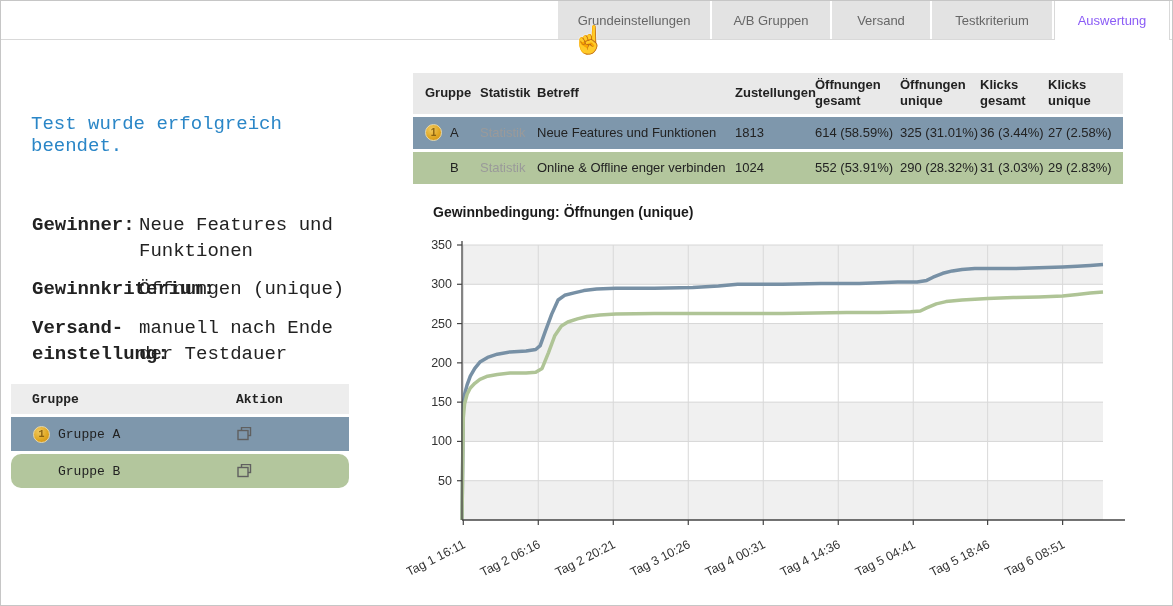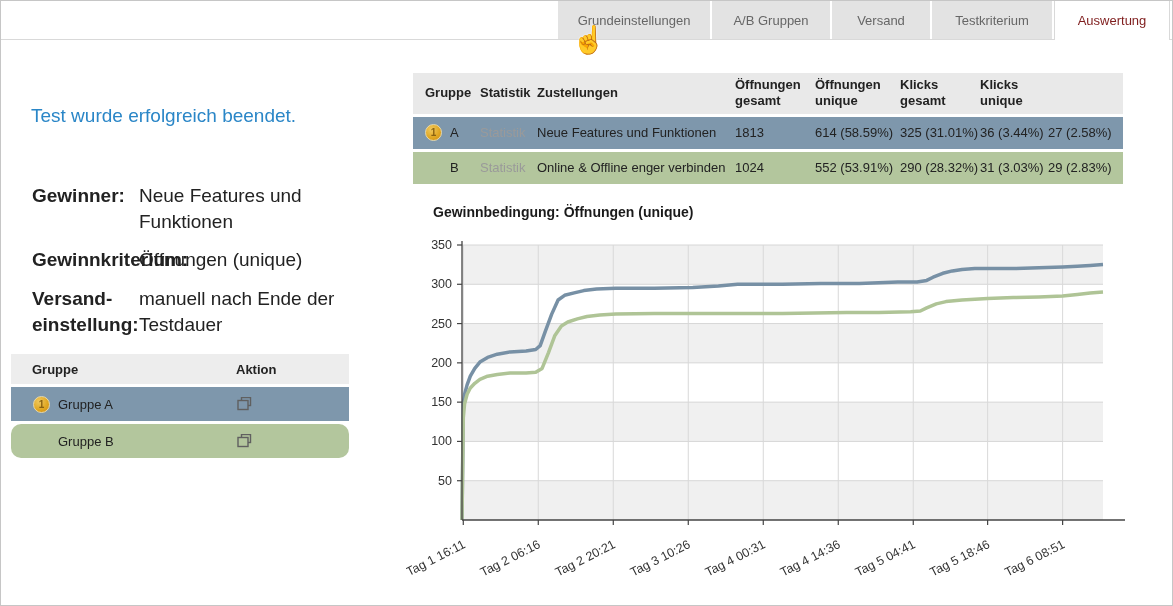--- a/index.html
+++ b/index.html
@@ -10,28 +10,28 @@
   }
   
   .tabbar{position:absolute;top:0;left:0;right:0;height:38px;display:flex;border-bottom:1px solid #d9d9d9;background:#fff;justify-content:flex-end;}
   .tab{
     background:#e3e3e3;color:#666;font-size:13px;display:flex;align-items:center;justify-content:center;
     margin-right:2px;cursor:pointer;box-sizing:border-box;height:38px;
   }
   .tab.w1{width:152px}.tab.w2{width:118px}.tab.w3{width:120px}.tab.w4{width:98px}.tab.w5{width:116px}
   .tab.active{
     background:#fff;border-left:1px solid #d9d9d9;border-right:1px solid #d9d9d9;
-    height:39px;z-index:2;color:#7f1d1d;
+    height:39px;z-index:2;color:#8b5cf6;
   }
   .cursor{
     position:absolute;left:571px;top:26px;z-index:5;font-size:27px;color:#000;
     text-shadow:0 0 2px #fff;pointer-events:none;line-height:1;
   }
   
-  .left-panel{position:absolute;left:10px;top:44px;width:340px;}
+  .left-panel{position:absolute;left:10px;top:52px;width:340px;font-family:Liberation Mono, monospace;}
   .headline{margin:60px 0 0 20px;font-size:19px;font-weight:400;color:var(--heading,#2a86c7);}
   .info-grid{margin:56px 0 0 21px;font-size:19px;}
   .info-row{display:flex;margin-bottom:13px;}
   .info-label{width:107px;font-weight:bold;flex:0 0 107px;line-height:1.35;}
   .info-value{line-height:1.35;}
   .note{margin:10px 0 0 15px;font-size:13px;line-height:1.45;width:315px;}
   .group-table{margin-top:17px;width:338px;font-size:13px;}
   .gt-header{background:#ededed;height:30px;display:grid;grid-template-columns:204px 1fr;align-items:center;padding-left:21px;box-sizing:border-box;font-weight:bold;}
   .gt-row{height:34px;margin-top:3px;display:grid;grid-template-columns:204px 1fr;align-items:center;padding-left:22px;box-sizing:border-box;}
   .gt-row.row-a{background:var(--row-a,#7e97ac);}
@@ -132,20 +132,21 @@
           </svg>
         </button>
       </div>
     </div>
   </div>
 
   <div class="results">
     <div class="res-grid res-header">
       <div>Gruppe</div>
       <div>Statistik</div>
+      <div>Betreff</div>
       <div>Zustellungen</div>
       <div>Öffnungen gesamt</div>
       <div>Öffnungen unique</div>
       <div>Klicks gesamt</div>
       <div>Klicks unique</div>
     </div>
     <div class="res-grid res-row row-a">
       <div class="res-gruppe">
         <span class="badge">1</span>
         <span>A</span>

